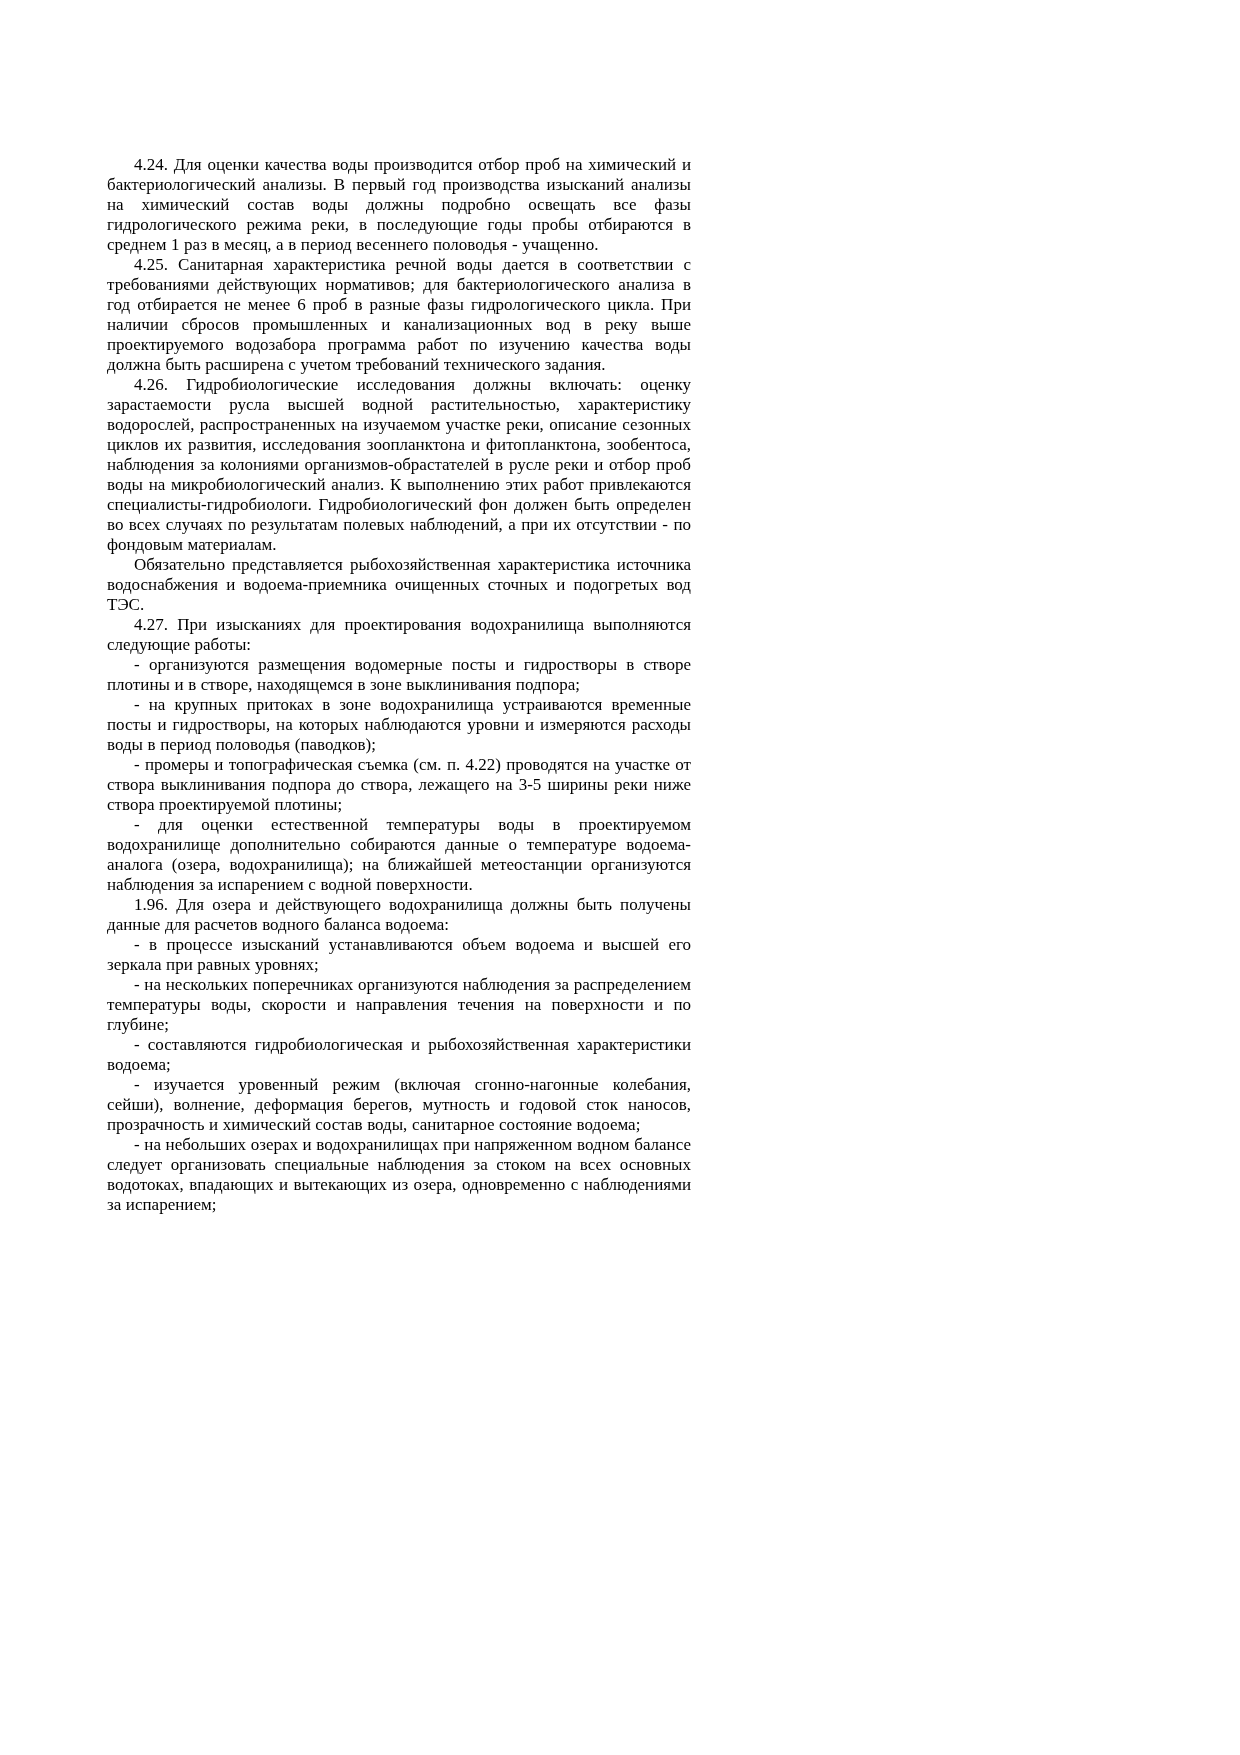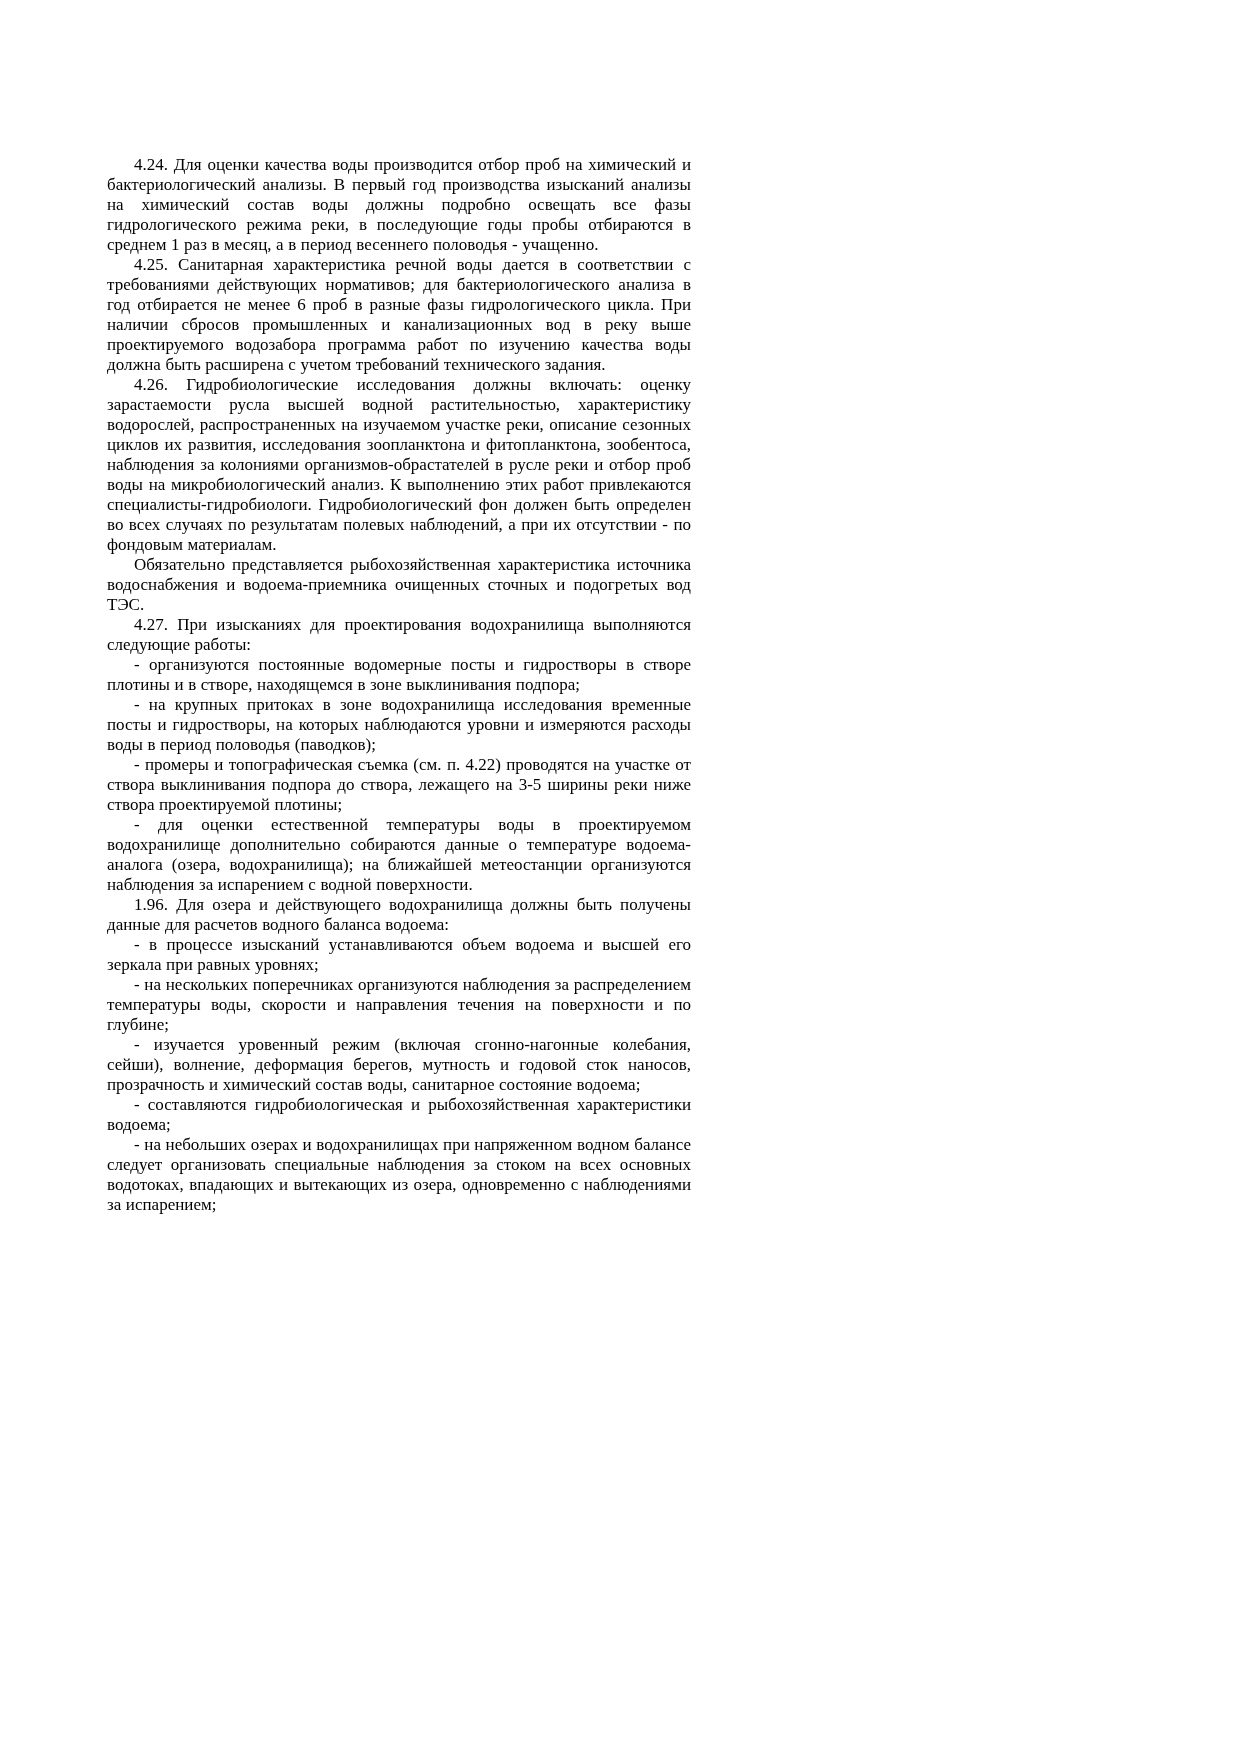--- a/index.html
+++ b/index.html
@@ -36,24 +36,24 @@
 </head>
 <body>
 
 <div class="page" style="background: rgb(255, 255, 255);">
   <div class="text-block" id="paragraph-container" style="color: rgb(0, 0, 0);">
       <p>4.24. Для оценки качества воды производится отбор проб на химический и бактериологический анализы. В первый год производства изысканий анализы на химический состав воды должны подробно освещать все фазы гидрологического режима реки, в последующие годы пробы отбираются в среднем 1 раз в месяц, а в период весеннего половодья - учащенно.</p>
       <p>4.25. Санитарная характеристика речной воды дается в соответствии с требованиями действующих нормативов; для бактериологического анализа в год отбирается не менее 6 проб в разные фазы гидрологического цикла. При наличии сбросов промышленных и канализационных вод в реку выше проектируемого водозабора программа работ по изучению качества воды должна быть расширена с учетом требований технического задания.</p>
       <p>4.26. Гидробиологические исследования должны включать: оценку зарастаемости русла высшей водной растительностью, характеристику водорослей, распространенных на изучаемом участке реки, описание сезонных циклов их развития, исследования зоопланктона и фитопланктона, зообентоса, наблюдения за колониями организмов-обрастателей в русле реки и отбор проб воды на микробиологический анализ. К выполнению этих работ привлекаются специалисты-гидробиологи. Гидробиологический фон должен быть определен во всех случаях по результатам полевых наблюдений, а при их отсутствии - по фондовым материалам.</p>
       <p>Обязательно представляется рыбохозяйственная характеристика источника водоснабжения и водоема-приемника очищенных сточных и подогретых вод ТЭС.</p>
       <p>4.27. При изысканиях для проектирования водохранилища выполняются следующие работы:</p>
-      <p>- организуются постоянные водомерные посты и гидростворы в створе плотины и в створе, находящемся в зоне выклинивания подпора;</p>
-      <p>- на крупных притоках в зоне водохранилища исследования временные посты и гидростворы, на которых наблюдаются уровни и измеряются расходы воды в период половодья (паводков);</p>
+      <p>- организуются размещения водомерные посты и гидростворы в створе плотины и в створе, находящемся в зоне выклинивания подпора;</p>
+      <p>- на крупных притоках в зоне водохранилища устраиваются временные посты и гидростворы, на которых наблюдаются уровни и измеряются расходы воды в период половодья (паводков);</p>
       <p>- промеры и топографическая съемка (см. п. 4.22) проводятся на участке от створа выклинивания подпора до створа, лежащего на 3-5 ширины реки ниже створа проектируемой плотины;</p>
       <p>- для оценки естественной температуры воды в проектируемом водохранилище дополнительно собираются данные о температуре водоема-аналога (озера, водохранилища); на ближайшей метеостанции организуются наблюдения за испарением с водной поверхности.</p>
       <p>1.96. Для озера и действующего водохранилища должны быть получены данные для расчетов водного баланса водоема:</p>
       <p>- в процессе изысканий устанавливаются объем водоема и высшей его зеркала при равных уровнях;</p>
       <p>- на нескольких поперечниках организуются наблюдения за распределением температуры воды, скорости и направления течения на поверхности и по глубине;</p>
+      <p>- составляются гидробиологическая и рыбохозяйственная характеристики водоема;</p>
       <p>- изучается уровенный режим (включая сгонно-нагонные колебания, сейши), волнение, деформация берегов, мутность и годовой сток наносов, прозрачность и химический состав воды, санитарное состояние водоема;</p>
-      <p>- составляются гидробиологическая и рыбохозяйственная характеристики водоема;</p>
       <p>- на небольших озерах и водохранилищах при напряженном водном балансе следует организовать специальные наблюдения за стоком на всех основных водотоках, впадающих и вытекающих из озера, одновременно с наблюдениями за испарением;</p>
     </div>
 </div>
 
 </body></html>

